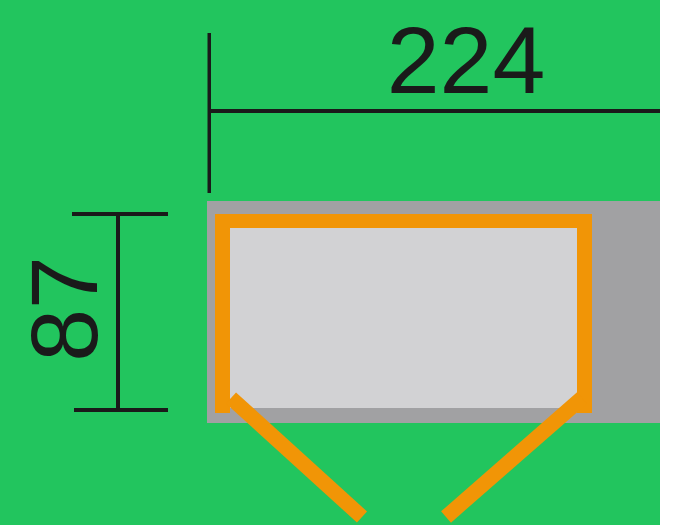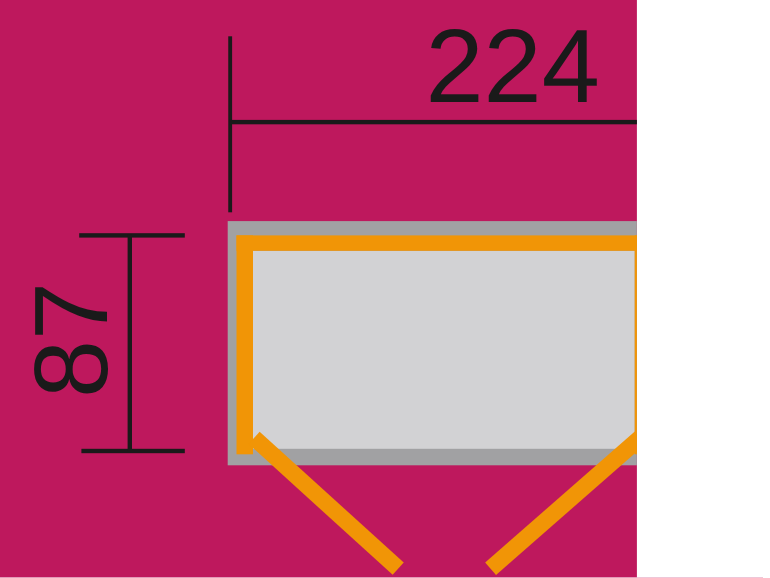--- a/index.html
+++ b/index.html
@@ -2,23 +2,23 @@
 <html><head>
 <meta charset="utf-8">
 <style>
   html, body {
     margin: 0;
     padding: 0;
     background: #ffffff;
   }
   .canvas {
     position: relative;
-    width: 579px;
+    width: 660px;
     height: 525px;
-    background: #be185d;
+    background: #22c55e;
     overflow: hidden;
   }
   svg { display: block; }
   .dim-shape { fill: #1a1a1a; }
   .dim-text {
     font-family: "Liberation Sans", "DejaVu Sans", sans-serif;
     font-size: 95px;
     fill: #1a1a1a;
   }
   .door-line {

